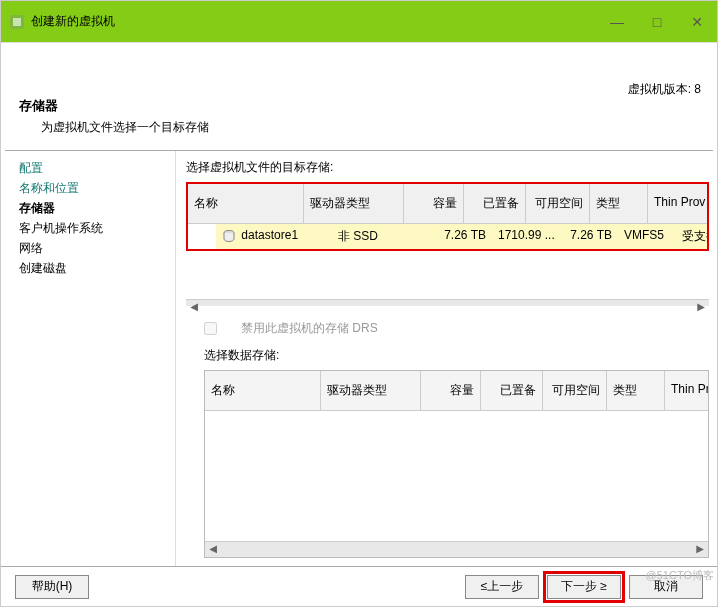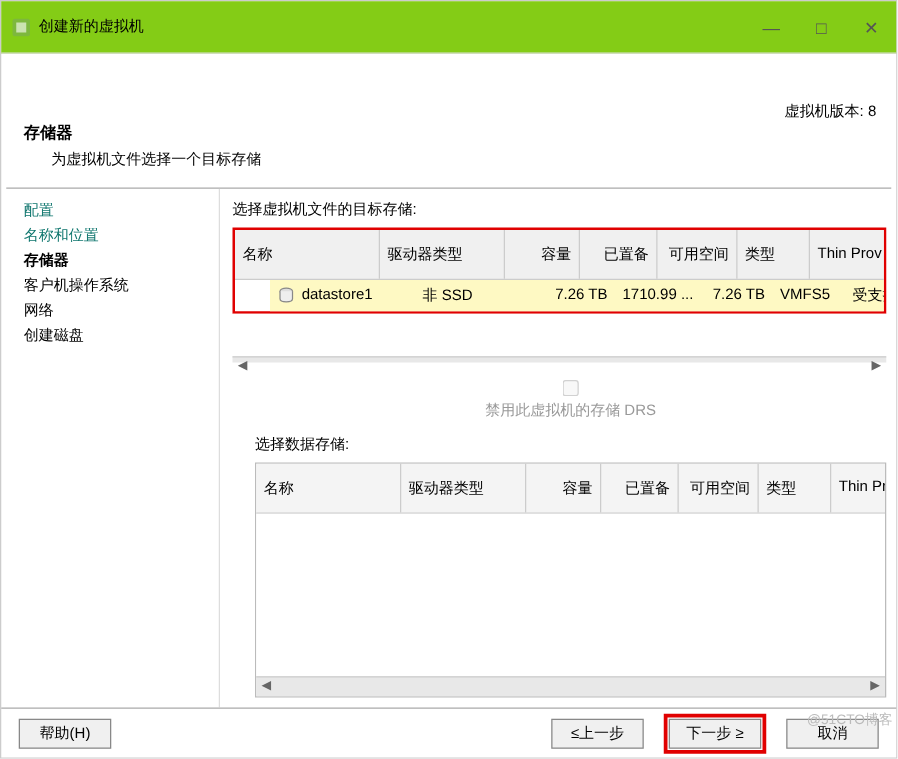--- a/index.html
+++ b/index.html
@@ -45,29 +45,29 @@
     .td { padding: 2px 6px; overflow: hidden; white-space: nowrap; }
     .row-icon { width: 14px; height: 14px; display: inline-block; vertical-align: middle; margin-right: 2px; }
     
     .table-body-empty { height: 130px; background: #fff; }
     
     .scroll-hint { height: 16px; background: #e8e8e8; border-top: 1px solid #ccc; position: relative; }
     .scroll-arrow-l, .scroll-arrow-r { position: absolute; top: 0; width: 16px; height: 16px; text-align: center; font-size: 10px; color: #666; line-height: 14px; }
     .scroll-arrow-l { left: 0; }
     .scroll-arrow-r { right: 0; }
     
-    .drs-row { margin: 14px 0 10px 18px; display: flex; align-items: center; gap: 3px; color: #999; flex-direction: column; }
+    .drs-row { margin: 14px 0 10px 18px; display: flex; align-items: center; gap: 24px; color: #999; }
     .drs-check { width: 13px; height: 13px; }
     
     .sec2-label { margin-left: 18px; margin-bottom: 6px; }
     .table2-wrap { margin-left: 18px; border: 1px solid #bbb; }
     .table2-head { display: flex; background: #f4f4f4; border-bottom: 1px solid #ccc; }
     .table2-body { height: 130px; background: #fff; }
     
-    .footer { height: 40px; border-top: 1px solid #aaa; display: flex; align-items: center; padding: 0 14px; gap: 20px; }
+    .footer { height: 40px; border-top: 1px solid #aaa; display: flex; align-items: center; padding: 0 14px; gap: 8px; }
     .footer-spacer { flex: 1; }
     .btn { min-width: 74px; height: 24px; background: #f0f0f0; border: 1px solid #888; font-size: 12px; cursor: pointer; padding: 0 10px; }
     .btn-highlight { outline: 3px solid #e00000; outline-offset: 1px; }
     
     .watermark { position: absolute; right: 4px; bottom: 24px; font-size: 11px; color: #bbb; }
   </style>
 </head>
 <body>
 
 <div class="window">

